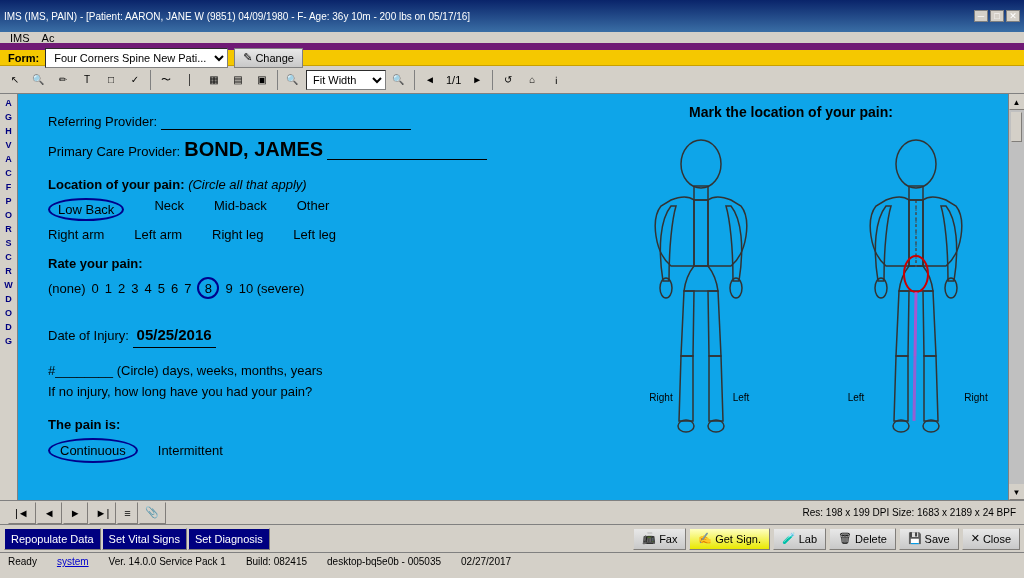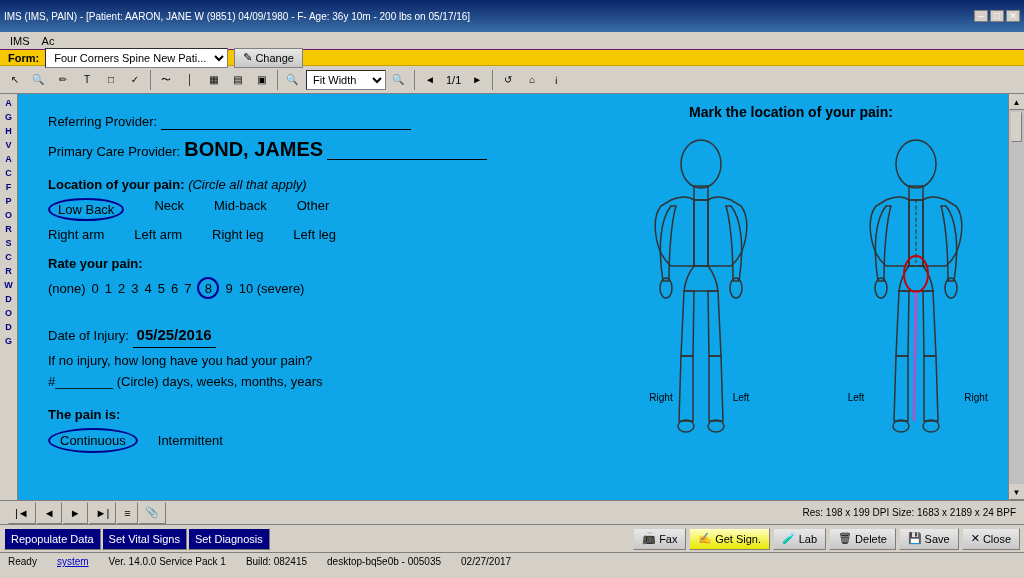--- a/index.html
+++ b/index.html
@@ -23,21 +23,21 @@
     }
 
     
     .menu-bar {
       background: #d4d0c8;
       height: 18px;
       display: flex;
       align-items: center;
       padding: 0 4px;
       font-size: 11px;
-      border-bottom: 1px solid #701a75;
+      border-bottom: 7px solid #701a75;
     }
     .menu-item { padding: 0 6px; cursor: pointer; }
 
     
     .form-bar {
       background: #f5c800;
       height: 16px;
       display: flex;
       align-items: center;
       padding: 0 8px;
@@ -360,26 +360,26 @@
           <span class="rating-num">5</span>
           <span class="rating-num">6</span>
           <span class="rating-num">7</span>
           <span class="rating-num circled">8</span>
           <span class="rating-num">9</span>
           <span class="rating-num">10 (severe)</span>
         </div>
       </div>
 
       <div class="injury-section">
-        <div style="margin-bottom:3px;">
+        <div style="margin-bottom:13px;">
           <span>Date of Injury:</span>
           <span class="date-field">05/25/2016</span>
         </div>
+        <div>#________ (Circle) days, weeks, months, years</div>
         <div>If no injury, how long have you had your pain?</div>
-        <div>#________ (Circle) days, weeks, months, years</div>
       </div>
 
       <div style="margin-top:10px;">
         <div class="section-title">The pain is:</div>
         <div class="pain-type">
           <span class="pain-type-item circled">Continuous</span>
           <span class="pain-type-item">Intermittent</span>
         </div>
       </div>
     </div>

